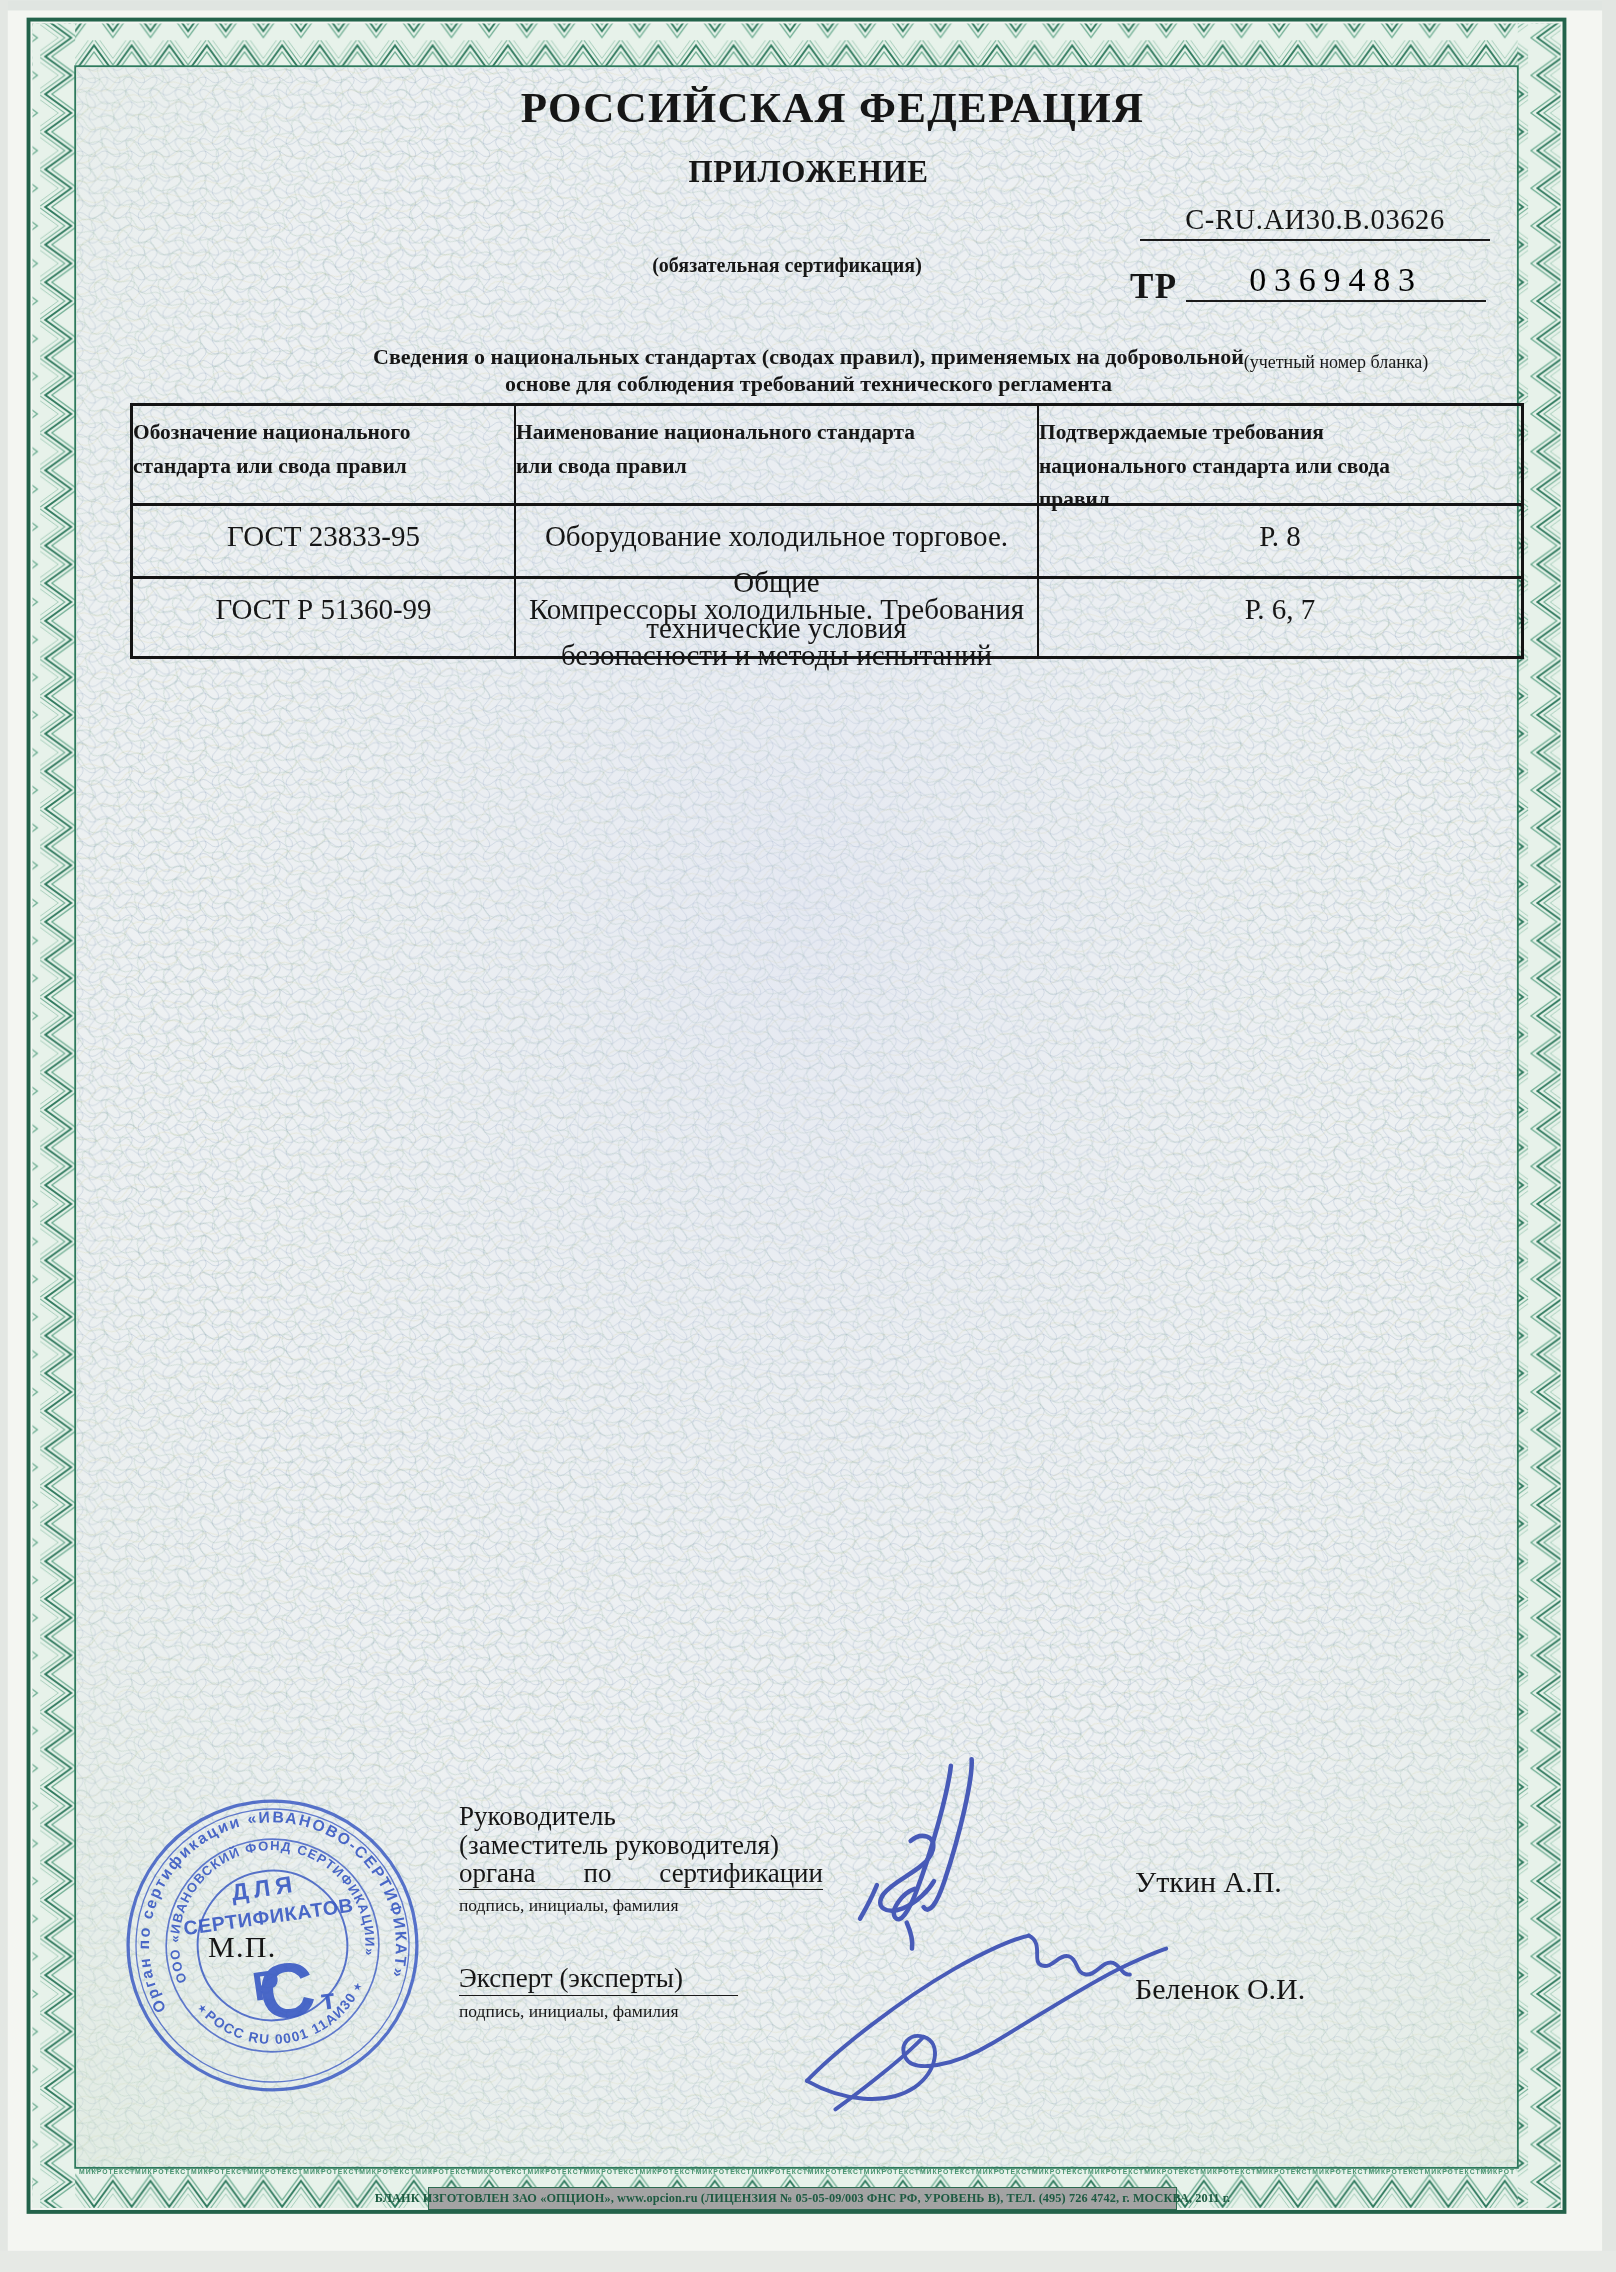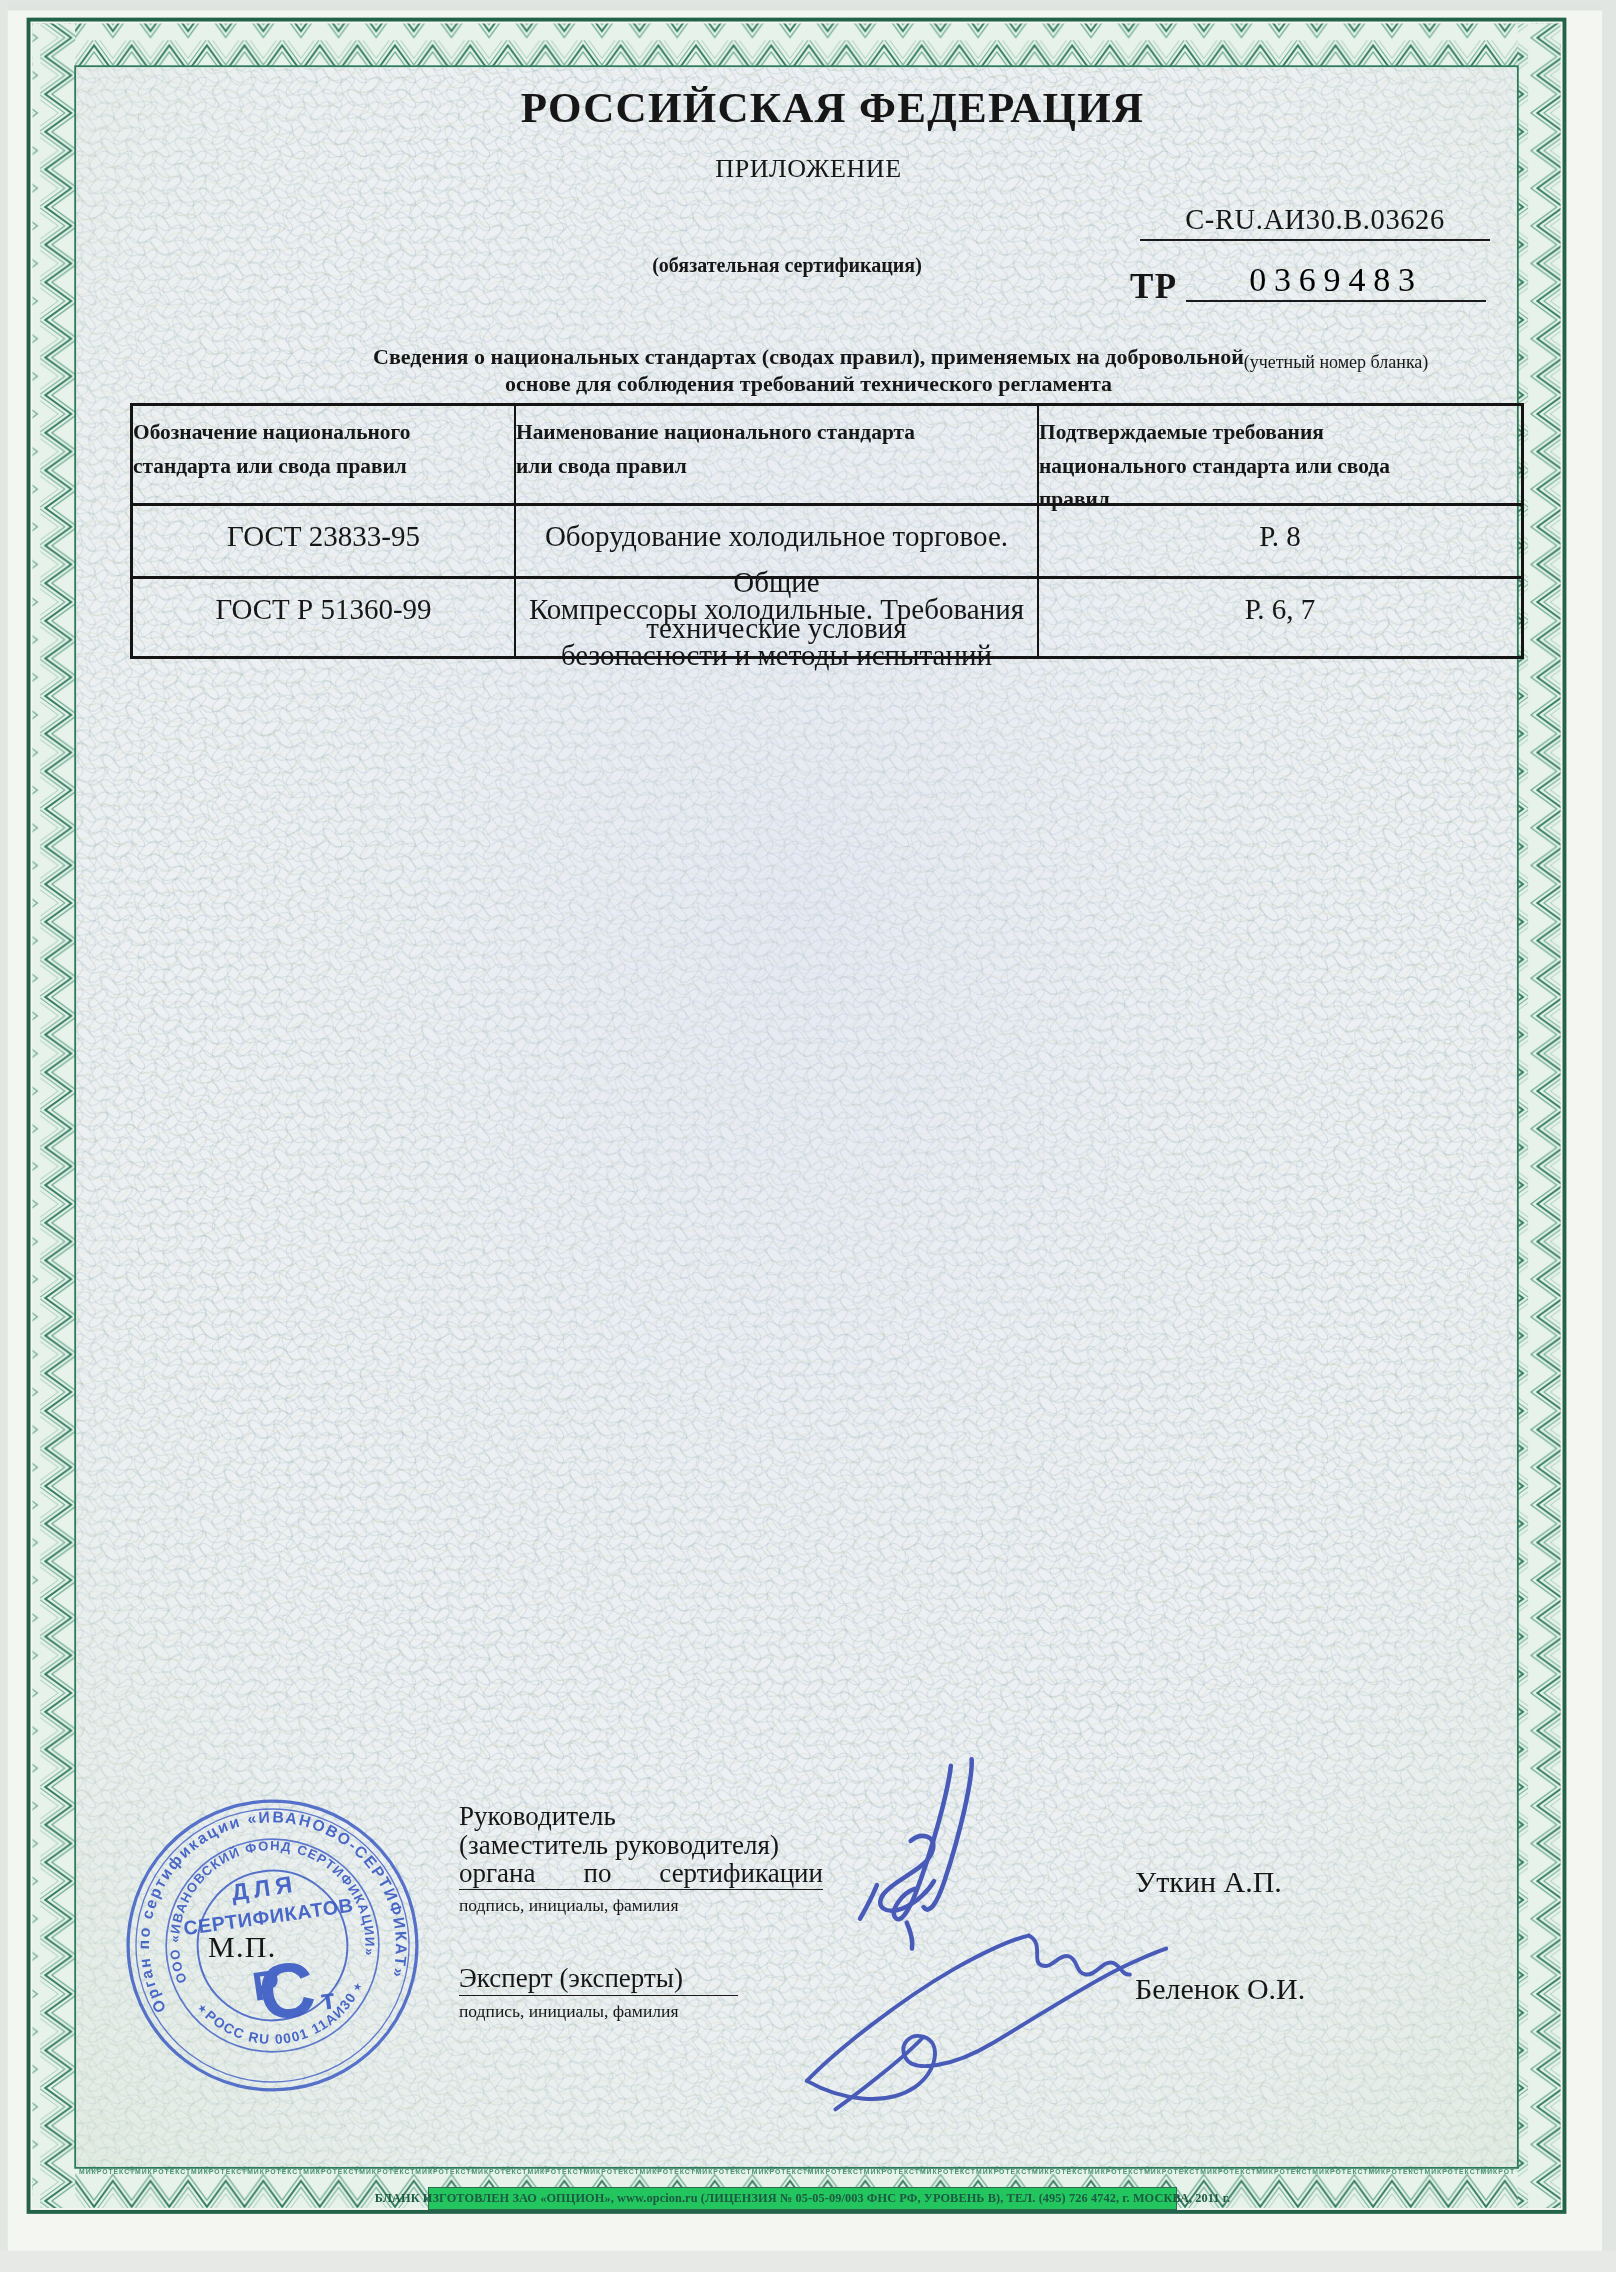--- a/index.html
+++ b/index.html
@@ -2,21 +2,21 @@
 <html style="font-size:10.4px"><head>
 <meta charset="utf-8">
 <style>
   html,body{margin:0;padding:0;background:#c9cdc9;}
   .page{position:relative;width:1617px;height:2273px;background:#f3f5f1;overflow:hidden;
         font-family:"Liberation Serif",serif;color:#161616;}
   .abs{position:absolute;}
   .bg-svg{position:absolute;left:0;top:0;width:1617px;height:2273px;}
   .center-text{left:0;width:1617px;text-align:center;}
   .title{font-weight:bold;letter-spacing:1.3px;font-size:43px;}
-  .subtitle{font-weight:normal;letter-spacing:0.6px;font-size:26px;}
+  .subtitle{font-weight:bold;letter-spacing:0.6px;font-size:31px;}
   .certline{font-weight:bold;font-size:39px;letter-spacing:0.6px;white-space:nowrap;}
   .numsign{margin-left:22px;}
   .certnum{width:350px;text-align:center;font-size:28.5px;letter-spacing:0.6px;
            border-bottom:2.6px solid #1a1a1a;height:35px;}
   .mandatory{width:370px;text-align:center;font-weight:bold;font-size:20px;}
   .tr-label{font-weight:bold;font-size:35px;letter-spacing:1.3px;}
   .blank-num{width:300px;height:39px;text-align:center;border-bottom:2.6px solid #1a1a1a;
              font-size:34px;font-weight:normal;letter-spacing:7.8px;color:#000000;}
   .blank-cap{width:300px;text-align:center;font-size:18px;}
   .intro{font-weight:bold;font-size:22px;line-height:26.6px;white-space:pre-line;}
@@ -33,21 +33,21 @@
   .sig-line{border-top:1.9px solid #1a1a1a;height:0;}
   .sig-cap{font-size:17.5px;}
   .name{font-size:30px;}
   .expert{font-size:27px;}
   .mp{font-size:30px;letter-spacing:1.3px;}
   .stamp{left:115px;top:1788px;width:315px;height:315px;opacity:.9;}
   .sig-overlay{left:0;top:0;width:1617px;height:2273px;pointer-events:none;}
   .microtext{left:79px;top:2168px;width:1436px;height:9.7px;overflow:hidden;
              font-family:"Liberation Sans",sans-serif;font-size:6.8px;font-weight:bold;
              letter-spacing:1px;color:#47926f;white-space:nowrap;}
-  .fineprint{left:428px;top:2187px;width:749px;height:23px;background:#22c55e;
+  .fineprint{left:428px;top:2187px;width:749px;height:23px;background:#a3a3a3;
              border:1.3px solid #2c6b50;box-sizing:border-box;display:flex;align-items:center;
              justify-content:center;font-size:12.3px;font-weight:bold;color:#1d5a41;
              white-space:nowrap;letter-spacing:0.1px;}
 </style>
 </head>
 <body>
 
 <div class="page">
 
   <svg class="bg-svg" viewBox="0 0 2493 3504" xmlns="http://www.w3.org/2000/svg">

